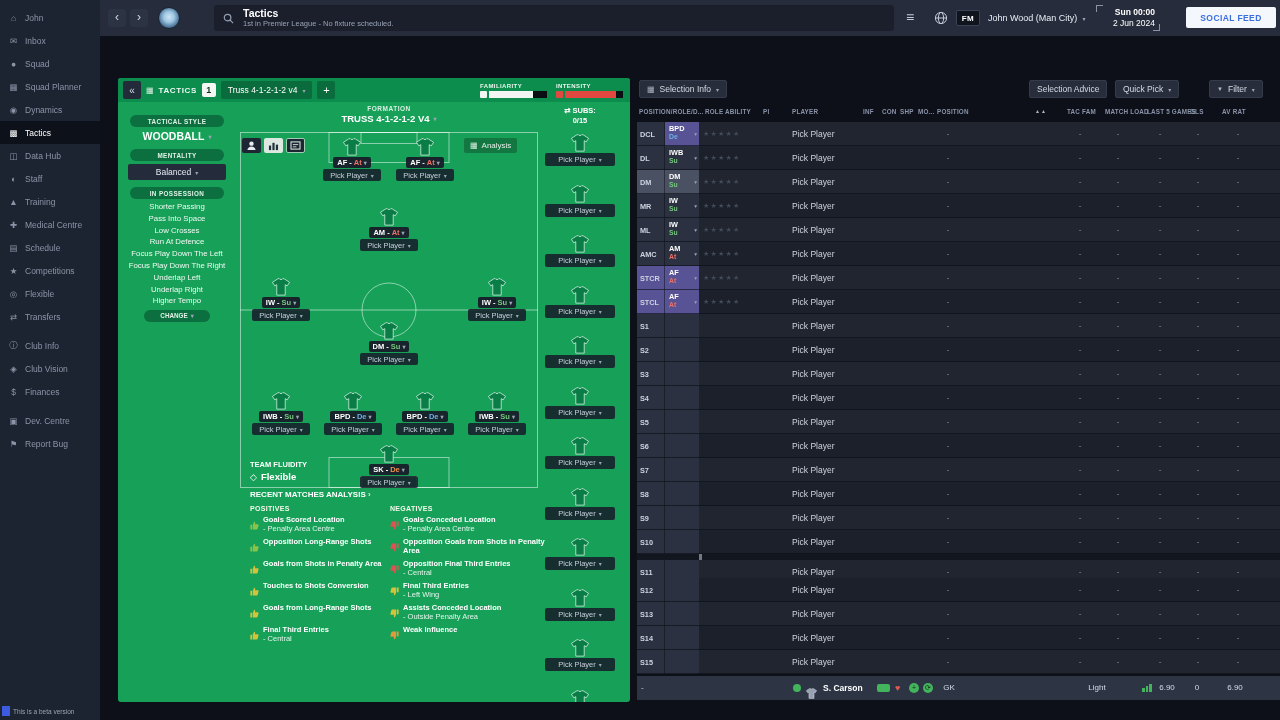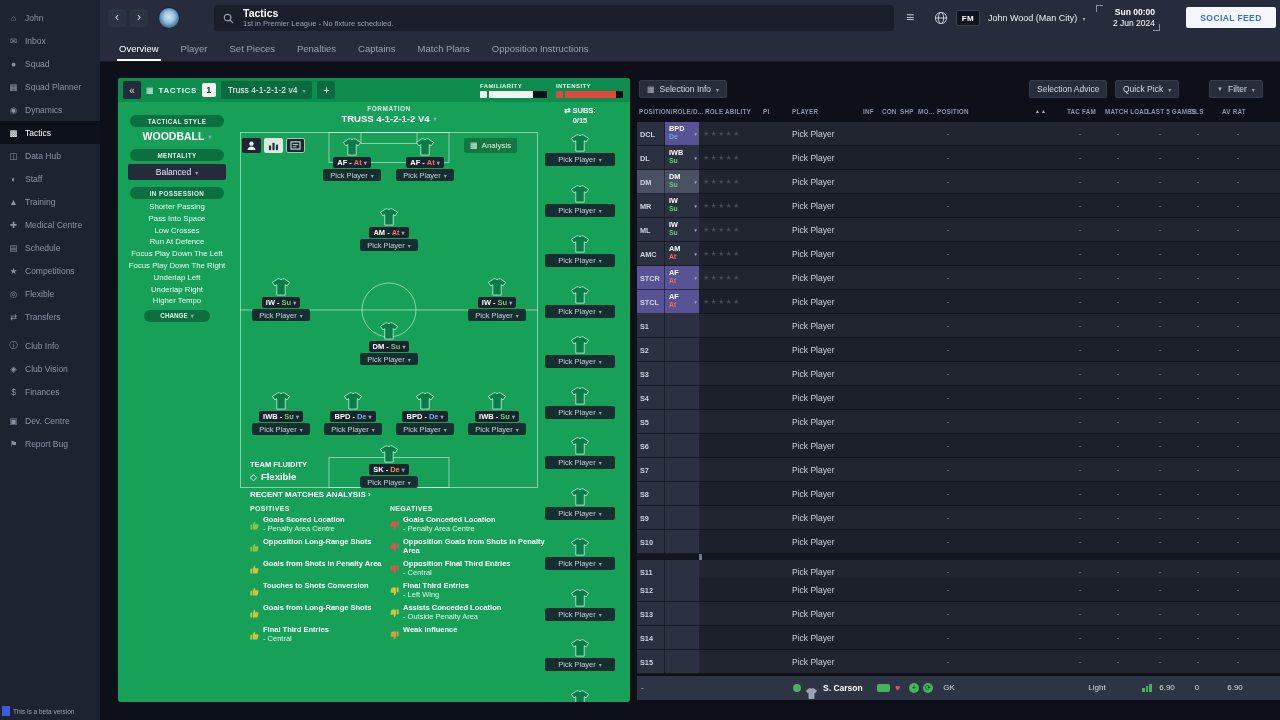--- a/index.html
+++ b/index.html
@@ -248,29 +248,20 @@
       <span>John Wood (Man City)</span>
       <span class="chev">▾</span>
     </div>
     <div class="datebox">
       <div class="d1">Sun 00:00</div>
       <div class="d2">2 Jun 2024</div>
     </div>
     <div class="social">SOCIAL FEED</div>
   </header>
 
-  <nav class="tabbar">
-      <div class="tab active">Overview</div>
-      <div class="tab">Player</div>
-      <div class="tab">Set Pieces</div>
-      <div class="tab">Penalties</div>
-      <div class="tab">Captains</div>
-      <div class="tab">Match Plans</div>
-      <div class="tab">Opposition Instructions</div>
-    </nav>
 
   <main class="content">
 
     <section class="tactics-panel">
       <div class="t-toolbar">
         <div class="collapse">«</div>
         <span class="grid-ic">▦</span>
         <span class="t-lbl">TACTICS</span>
         <div class="t-num">1</div>
         <div class="t-select">

